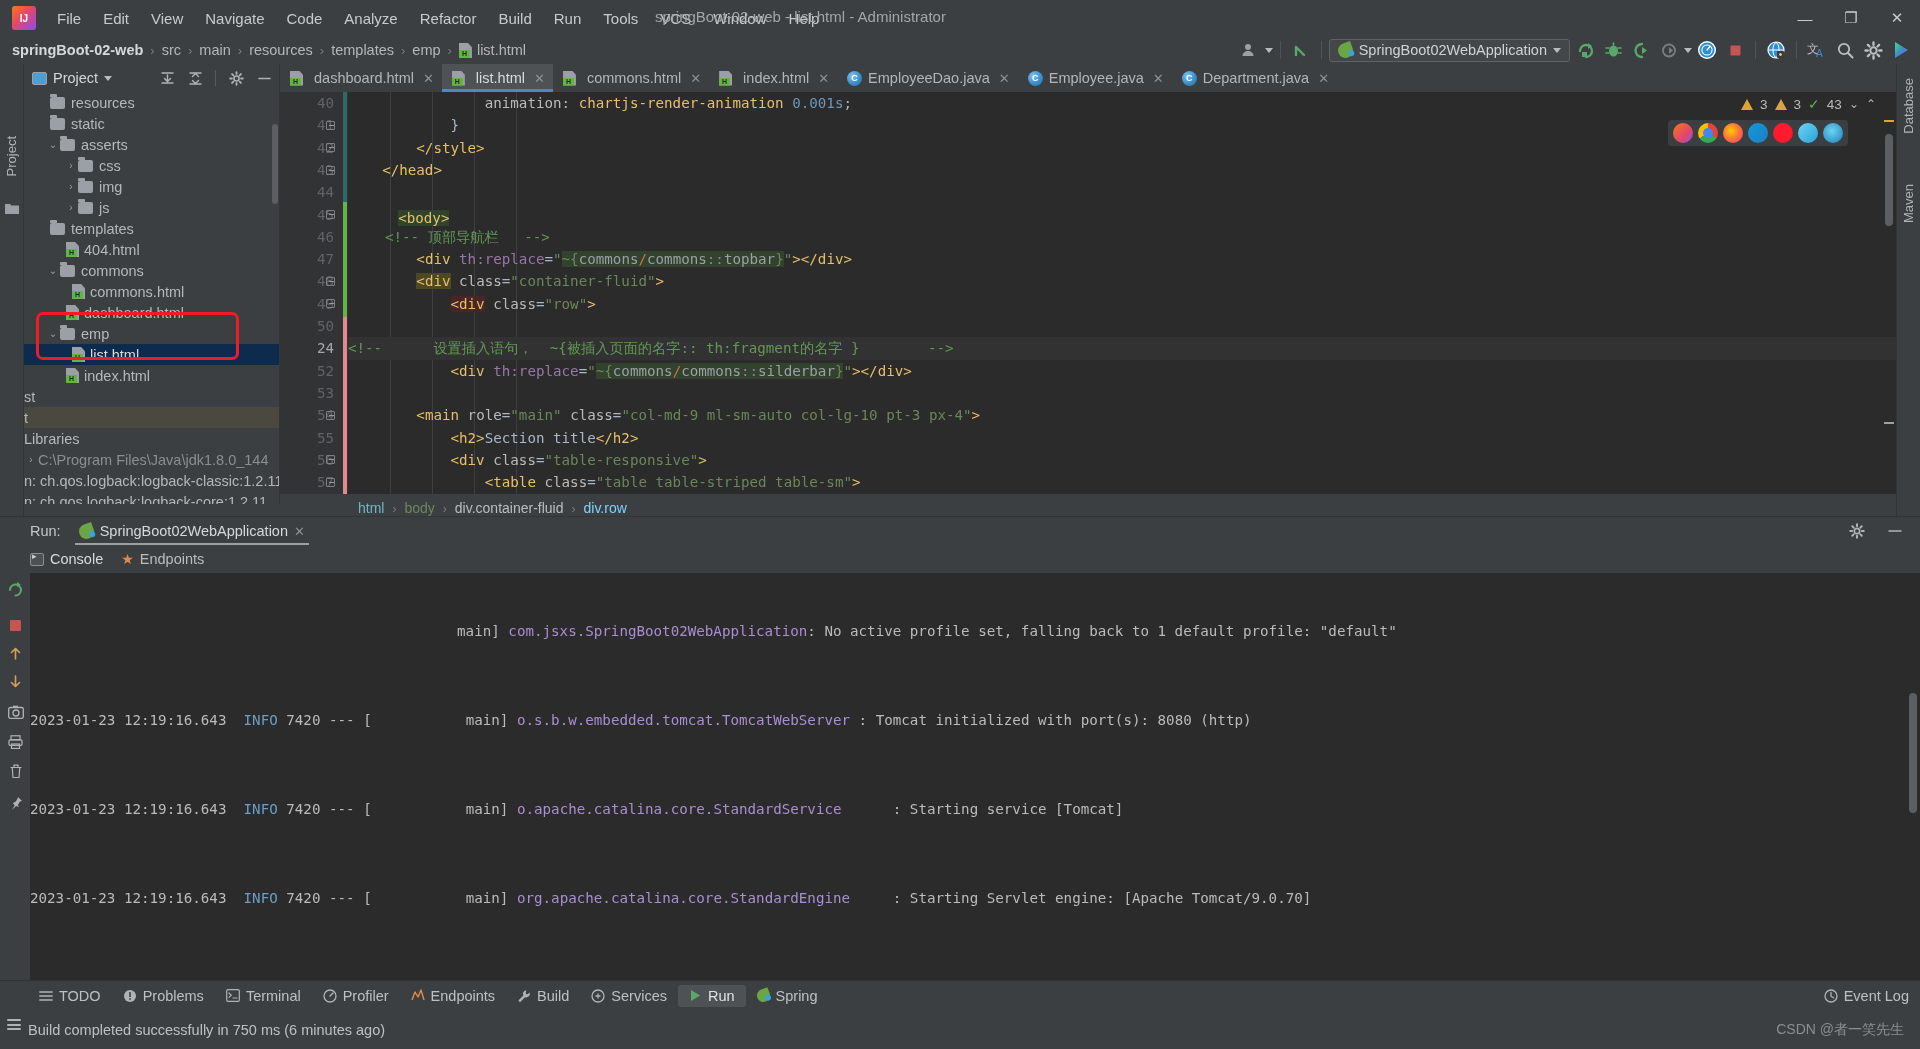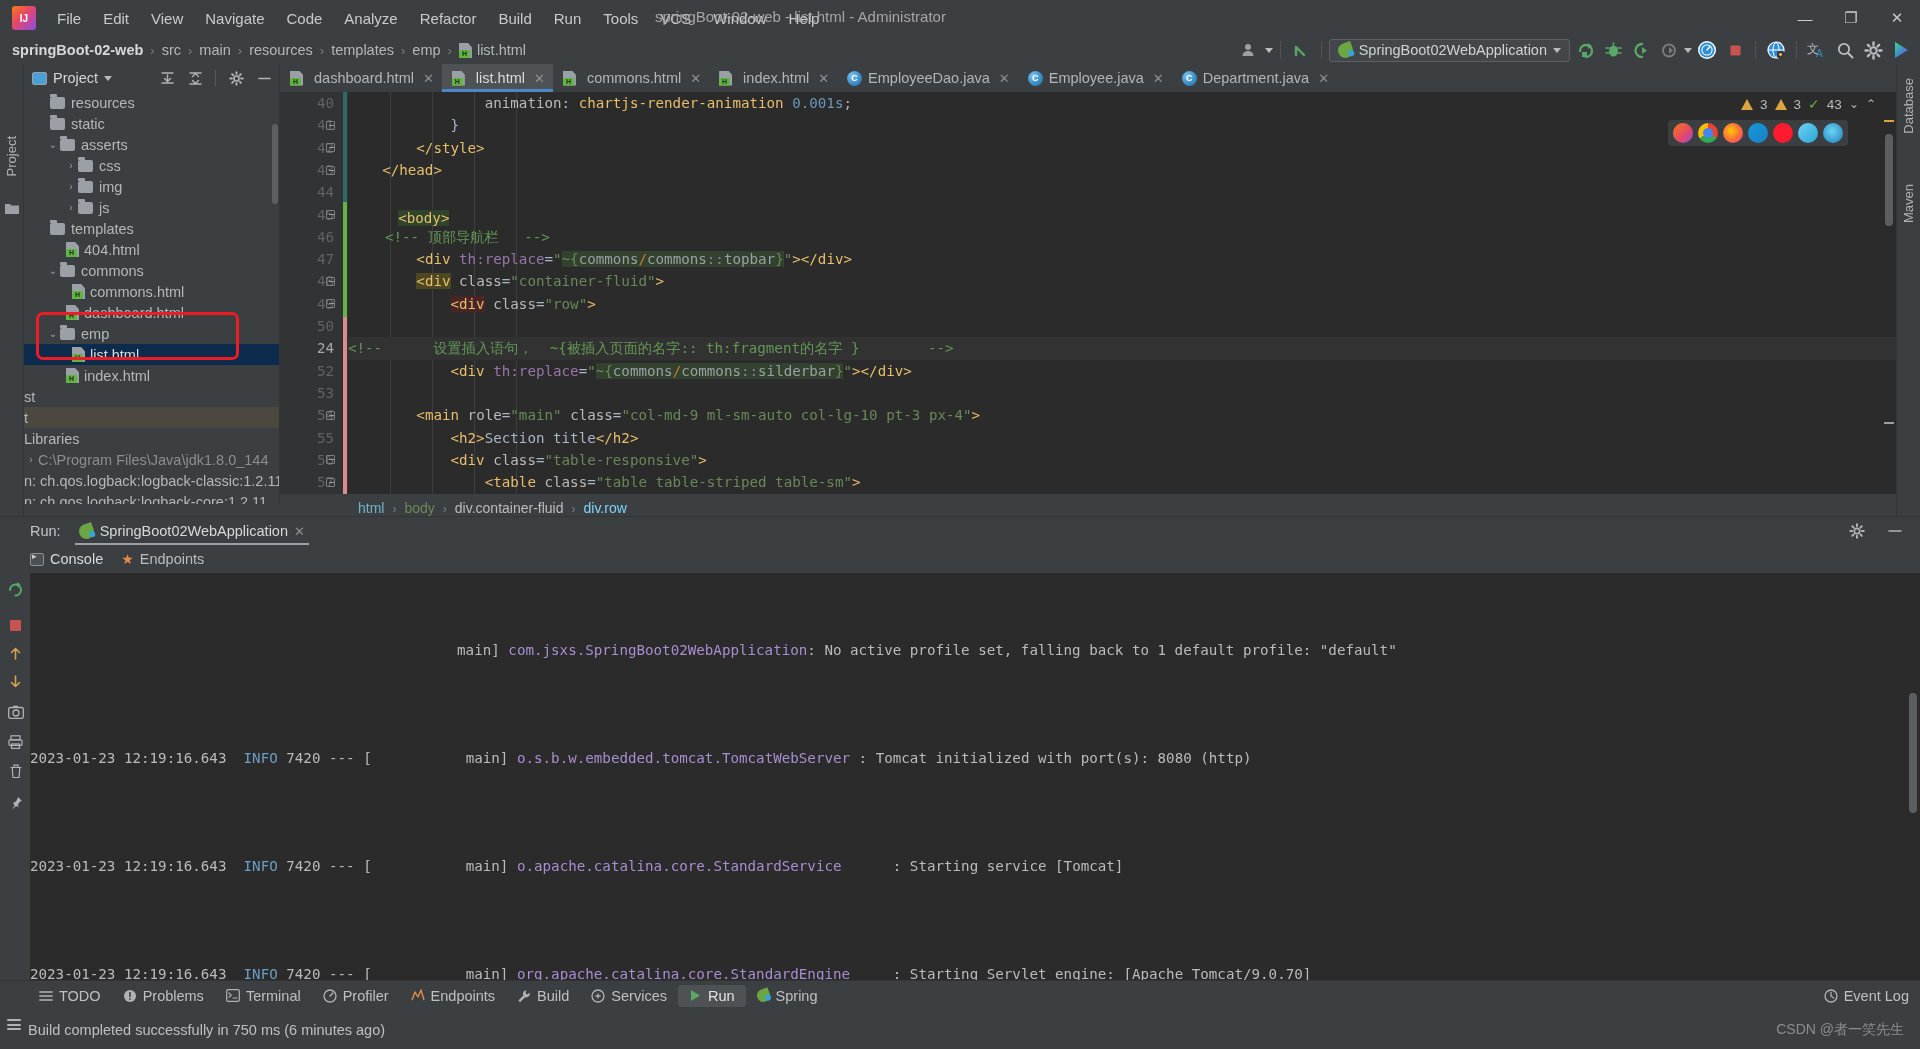--- a/index.html
+++ b/index.html
@@ -277,21 +277,21 @@
   .rs-ic{
     position:absolute; left:7px; width:17px; height:17px; display:flex;
     align-items:center; justify-content:center;
   }
 
   .console{
     position:absolute; left:30px; top:56px; right:0; bottom:0; background:#2b2b2b;
     overflow:hidden; font-family:"DejaVu Sans Mono","Liberation Mono",monospace;
     font-size:14.2px; line-height:22.3px; padding-top:2px; white-space:pre;
   }
-  .logline{ height:22.3px;margin-top:19px; }
+  .logline{ height:22.3px; }
   .lg-time{ color:#bbbbbb; }
   .lg-info{ color:#6a9ec5; }
   .lg-pid{ color:#bbbbbb; }
   .lg-thr{ color:#bbbbbb; }
   .lg-cls{ color:#a98ed1; }
   .lg-msg{ color:#bbbbbb; }
   .cons-scroll{
     position:absolute; right:3px; top:120px; width:8px; height:120px;
     background:#5b5f61; border-radius:4px;
   }

